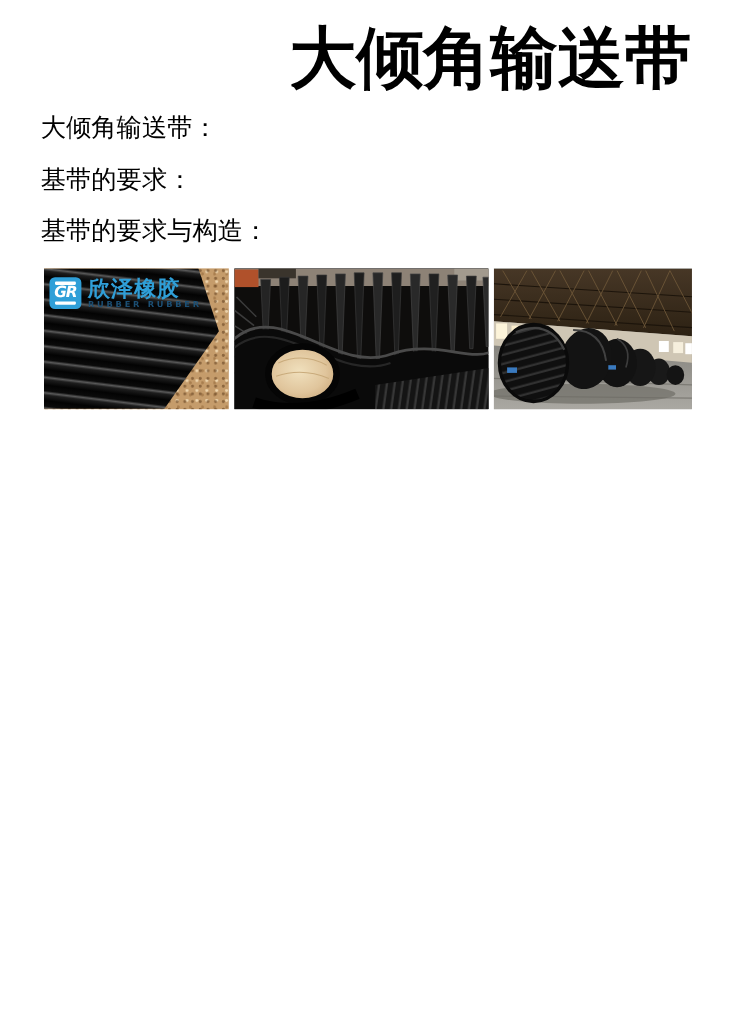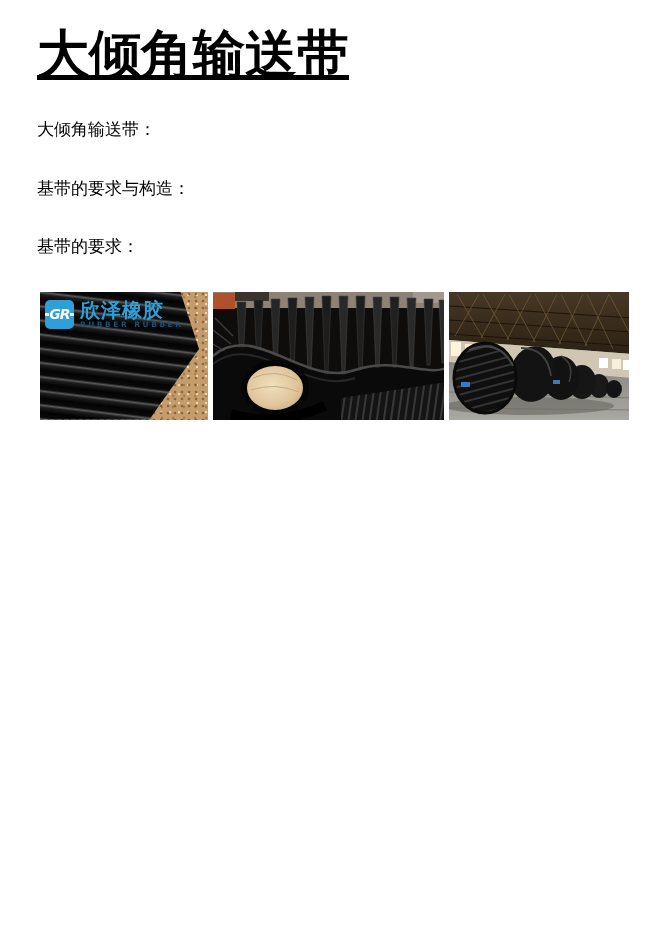--- a/index.html
+++ b/index.html
@@ -7,32 +7,31 @@
     width: 666px; height: 930px;
     background: #ffffff;
     color: #000000;
     font-family: "DejaVu Sans", "Liberation Sans", sans-serif;
     overflow: hidden;
   }
   .page { width: 592px; margin: 0 auto; padding: 0 0; }
 
   h1.page-title {
     margin: 24px 0 0 0;
-    font-size: 52px;
+    font-size: 61px;
     line-height: 60px;
     font-weight: 700;
-    text-align: left;
+    text-align: right;
     letter-spacing: 0;
     white-space: nowrap;
-    text-decoration: underline;
   }
 
   p.body-text {
-    margin: 32px 0;
-    font-size: 17px;
+    margin: 20px 0;
+    font-size: 23px;
     line-height: 26.5px;
     white-space: pre-line;
     letter-spacing: 0;
   }
 
   
   .photos {
     display: flex;
     gap: 5px;
     margin: 20px 0 0 3px;
@@ -58,21 +57,21 @@
       #030303 0px, #0b0b0b 5px, #595959 7px, #1d1d1d 9px, #030303 14px);
     clip-path: polygon(0 0, 82% 0, 93% 45%, 64% 100%, 0 100%);
   }
   .p1-logo {
     position: absolute; top: 8px; left: 5px;
     display: flex; align-items: flex-start; gap: 6px;
   }
   .logo-mark {
     width: 29px; height: 29px; border-radius: 5px;
     background: #2f9fd8;
-    display: flex; flex-direction: row; justify-content: center; align-items: center;
+    display: flex; flex-direction: column; justify-content: center; align-items: center;
     box-sizing: border-box; padding: 3px 0;
   }
   .logo-mark .bar { width: 19px; height: 3px; background: #ffffff; border-radius: 1px; }
   .logo-mark .gr {
     color: #ffffff; font-weight: 700; font-style: italic;
     font-size: 14px; line-height: 15px; letter-spacing: -1px;
   }
   .logo-cn { color: #2f9fd8; font-size: 20px; line-height: 20px; font-weight: 700; letter-spacing: 1px; white-space: nowrap; }
   .logo-en { color: #1c4f74; font-size: 7.5px; line-height: 9px; font-weight: 700; letter-spacing: 2.5px; white-space: nowrap; }
 
@@ -84,23 +83,23 @@
 <body>
 
 <main class="page">
 
   <h1 class="page-title">大倾角输送带</h1>
 
   <p class="body-text">大倾角输送带：</p>
 
 
 
+  <p class="body-text">基带的要求：</p>
+
   <p class="body-text">基带的要求与构造：</p>
-
-  <p class="body-text">基带的要求：</p>
 
 
   <div class="photos">
 
     <figure class="photo photo-1">
       <div class="p1-belt"></div>
       <div class="p1-logo">
         <div class="logo-mark">
           <span class="bar"></span>
           <span class="gr">GR</span>

